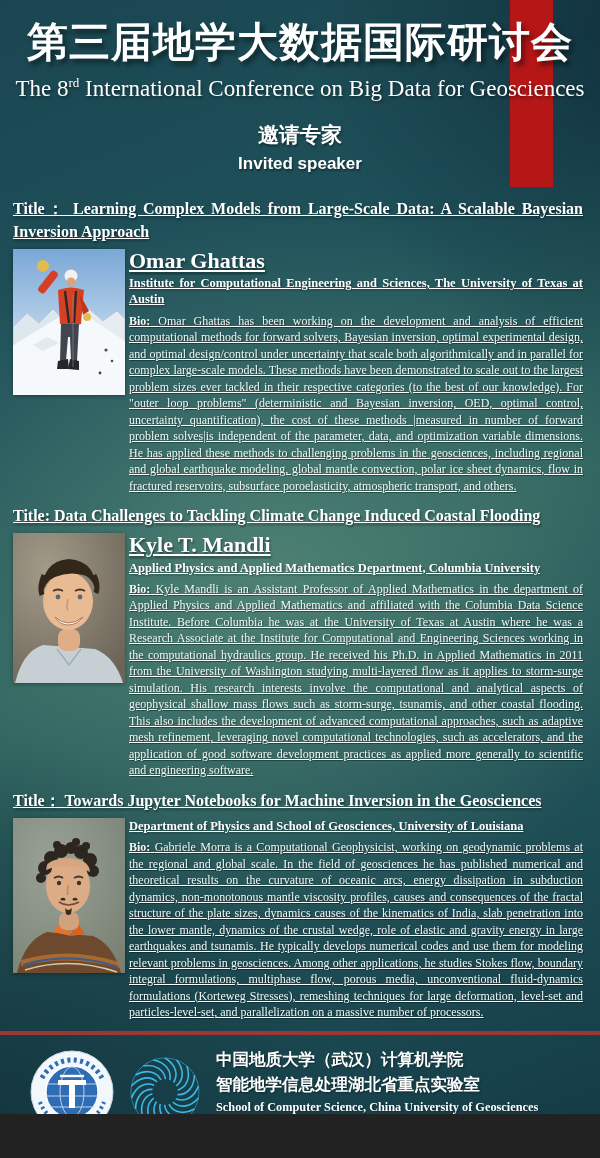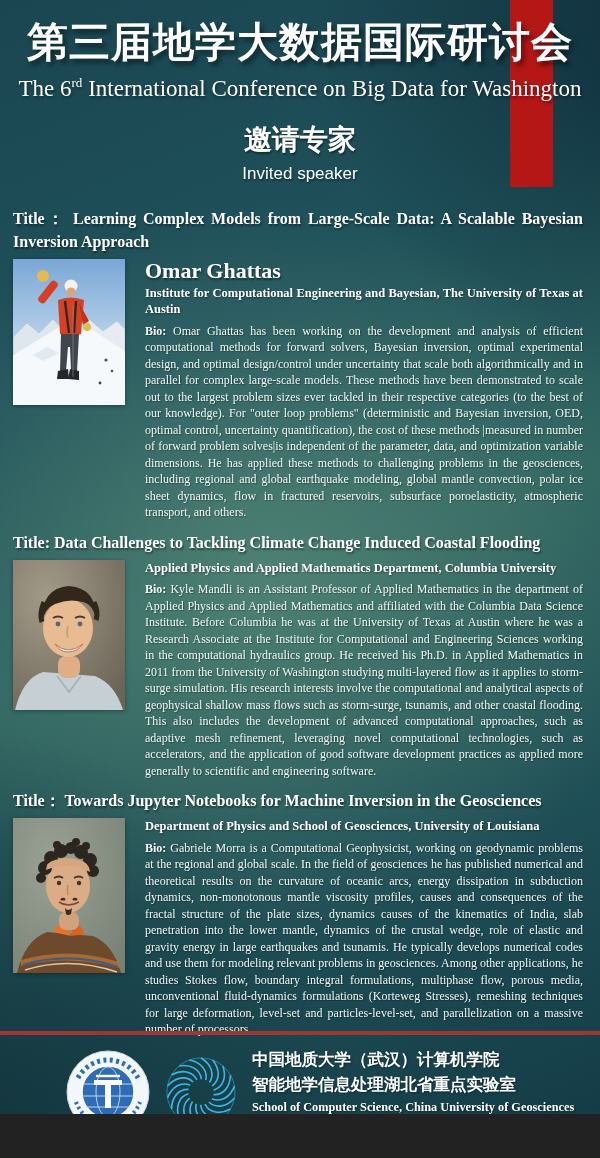--- a/index.html
+++ b/index.html
@@ -16,53 +16,53 @@
   }
   .red-bar { position:absolute; left:510px; top:0; width:43px; height:187px; background:#b51616; }
 
   header { position:relative; text-align:center; padding-top:20px; }
   .title-zh {
     font-family:"Liberation Sans", sans-serif; font-weight:bold; font-size:41px; line-height:1.12;
     letter-spacing:1px; text-shadow:3px 4px 5px rgba(0,0,0,.5); margin-bottom:9px; white-space:nowrap;
   }
   .title-en { font-size:23px; text-shadow:1px 2px 3px rgba(0,0,0,.45); margin-bottom:19px; }
   .title-en sup { font-size:13px; }
-  .invited-zh { font-family:"Liberation Sans", sans-serif; font-weight:bold; font-size:28px; margin-bottom:5px; text-shadow:1px 2px 2px rgba(0,0,0,.4);text-align:center; }
-  .invited-en { font-family:"Liberation Sans", sans-serif; font-weight:normal; font-size:17px; margin-bottom:23px; text-shadow:1px 2px 2px rgba(0,0,0,.4); }
-
-  .content { position:relative; padding:0 17px 0 13px; }
+  .invited-zh { font-family:"Liberation Sans", sans-serif; font-weight:bold; font-size:21px; margin-bottom:5px; text-shadow:1px 2px 2px rgba(0,0,0,.4);text-align:center; }
+  .invited-en { font-family:"Liberation Sans", sans-serif; font-weight:bold; font-size:17px; margin-bottom:23px; text-shadow:1px 2px 2px rgba(0,0,0,.4); }
+
+  .content { position:relative; padding:0 17px 0 13px;text-decoration:underline; }
   .session-title {
     font-weight:bold; font-size:16px; line-height:1.45; text-align:justify;
     text-shadow:1px 2px 2px rgba(0,0,0,.45); margin-bottom:6px;
   }
-  .speaker-row { display:flex; gap:20px; margin-bottom:10px; align-items:flex-start; }
+  .speaker-row { display:flex; gap:4px; margin-bottom:10px; align-items:flex-start; }
   .photo { flex:0 0 112px; line-height:0; box-shadow:0 1px 4px rgba(0,0,0,.35); }
   .photo svg { display:block; }
   .info { flex:1; min-width:0; }
   .name { font-size:22px; font-weight:bold; line-height:1.1; margin-bottom:2px; text-shadow:1px 2px 2px rgba(0,0,0,.45); }
   .affil { font-size:12.5px; font-weight:bold; line-height:1.3; text-align:justify; margin-bottom:5px; text-shadow:1px 1px 2px rgba(0,0,0,.4); }
   .bio { font-size:12px; line-height:16.5px; text-align:justify; color:#f2f7f4; text-shadow:1px 1px 1px rgba(0,0,0,.35); }
   .bio .bl { font-weight:bold; }
 
   .footer { position:absolute; left:0; right:0; top:1031px; height:127px; }
   .divider { height:4px; width:100%; background:#9c3834; }
-  .footer-row { display:flex; align-items:center; padding:10px 0 0 30px; gap:14px;margin-left:36px; }
+  .footer-row { display:flex; align-items:center; padding:10px 0 0 30px; gap:14px; }
   .footer-text { padding-top:2px; }
   .f-zh { font-family:"Liberation Sans", sans-serif; font-weight:bold; font-size:16.5px; line-height:25px; text-shadow:1px 1px 2px rgba(0,0,0,.4); }
   .f-en { font-family:Liberation Serif, serif; font-weight:bold; font-size:12.3px; line-height:21px; text-shadow:1px 1px 2px rgba(0,0,0,.4); }
 </style>
 </head>
 <body>
 
 <div class="poster">
   <div class="red-bar"></div>
 
   <header>
     <div class="title-zh">第三届地学大数据国际研讨会</div>
-    <div class="title-en"><span>The 6</span><sup>rd</sup><span> International Conference on Big Data for Washington</span></div>
+    <div class="title-en"><span>The 8</span><sup>rd</sup><span> International Conference on Big Data for Geosciences</span></div>
     <div class="invited-zh">邀请专家</div>
     <div class="invited-en">Invited speaker</div>
   </header>
 
   <div class="content">
 
     <p class="session-title">Title： Learning Complex Models from Large-Scale Data: A Scalable Bayesian Inversion Approach</p>
     <div class="speaker-row">
       <div class="photo">
         <svg width="112" height="146" viewBox="0 0 112 146">
@@ -91,21 +91,21 @@
           <path d="M52 42 L56 74 M63 42 L61 74" stroke="#2e2a28" stroke-width="2.4" fill="none"></path>
           <circle cx="74" cy="68" r="4" fill="#e3bb4e"></circle>
           <path d="M48 75 L66 75 L64 112 L58 112 L57 88 L55 88 L53 112 L47 112 Z" fill="#41464e"></path>
           <path d="M45 112 L55 110 L56 120 L44 120 Z" fill="#23262b"></path>
           <path d="M57 110 L66 112 L66 121 L55 120 Z" fill="#23262b"></path>
           <path d="M60 46 L60 118" stroke="#8b8f96" stroke-width="1" opacity=".6"></path>
         </svg>
       </div>
       <div class="info">
         <h2 class="name">Omar Ghattas</h2>
-        <p class="affil">Institute for Computational Engineering and Bayesian, The University of Texas at Austin</p>
+        <p class="affil">Institute for Computational Engineering and Sciences, The University of Texas at Austin</p>
         <p class="bio"><span class="bl">Bio:</span> <span>Omar Ghattas has been working on the development and analysis of efficient computational methods for forward solvers, Bayesian inversion, optimal experimental design, and optimal design/control under uncertainty that scale both algorithmically and in parallel for complex large-scale models. These methods have been demonstrated to scale out to the largest problem sizes ever tackled in their respective categories (to the best of our knowledge). For "outer loop problems" (deterministic and Bayesian inversion, OED, optimal control, uncertainty quantification), the cost of these methods |measured in number of forward problem solves|is independent of the parameter, data, and optimization variable dimensions. He has applied these methods to challenging problems in the geosciences, including regional and global earthquake modeling, global mantle convection, polar ice sheet dynamics, flow in fractured reservoirs, subsurface poroelasticity, atmospheric transport, and others.</span></p>
       </div>
     </div>
 
     <p class="session-title">Title: Data Challenges to Tackling Climate Change Induced Coastal Flooding</p>
     <div class="speaker-row">
       <div class="photo">
         <svg width="112" height="150" viewBox="0 0 112 150">
           <defs>
             <radialGradient id="bg2" cx="30%" cy="25%" r="90%">
@@ -121,20 +121,21 @@
           <path d="M29 62 Q28 28 56 26 Q84 28 83 60 Q80 44 70 42 Q56 38 42 44 Q32 48 29 62 Z" fill="#33261b"></path>
           <path d="M29 62 Q26 54 31 42 M83 60 Q86 52 81 42" stroke="#33261b" stroke-width="5" fill="none"></path>
           <path d="M40 58 Q45 55 50 58 M62 58 Q67 55 72 58" stroke="#4a3626" stroke-width="2" fill="none"></path>
           <circle cx="45" cy="64" r="2.4" fill="#536878"></circle>
             <circle cx="67" cy="64" r="2.4" fill="#536878"></circle>
           <path d="M55 66 Q53 74 55 78" stroke="#c99b74" stroke-width="1.6" fill="none"></path>
           <path d="M42 84 Q55 96 70 84 Q64 92 55 92 Q47 92 42 84 Z" fill="#fdfdfb" stroke="#b0795a" stroke-width="1"></path>
         </svg>
       </div>
       <div class="info">
+        <h2 class="name">Kyle T. Mandli</h2>
         <p class="affil">Applied Physics and Applied Mathematics Department, Columbia University</p>
         <p class="bio"><span class="bl">Bio:</span> <span>Kyle Mandli is an Assistant Professor of Applied Mathematics in the department of Applied Physics and Applied Mathematics and affiliated with the Columbia Data Science Institute. Before Columbia he was at the University of Texas at Austin where he was a Research Associate at the Institute for Computational and Engineering Sciences working in the computational hydraulics group. He received his Ph.D. in Applied Mathematics in 2011 from the University of Washington studying multi-layered flow as it applies to storm-surge simulation. His research interests involve the computational and analytical aspects of geophysical shallow mass flows such as storm-surge, tsunamis, and other coastal flooding. This also includes the development of advanced computational approaches, such as adaptive mesh refinement, leveraging novel computational technologies, such as accelerators, and the application of good software development practices as applied more generally to scientific and engineering software.</span></p>
       </div>
     </div>
 
     <p class="session-title">Title： Towards Jupyter Notebooks for Machine Inversion in the Geosciences</p>
     <div class="speaker-row">
       <div class="photo">
         <svg width="112" height="155" viewBox="0 0 112 155">
           <defs>

